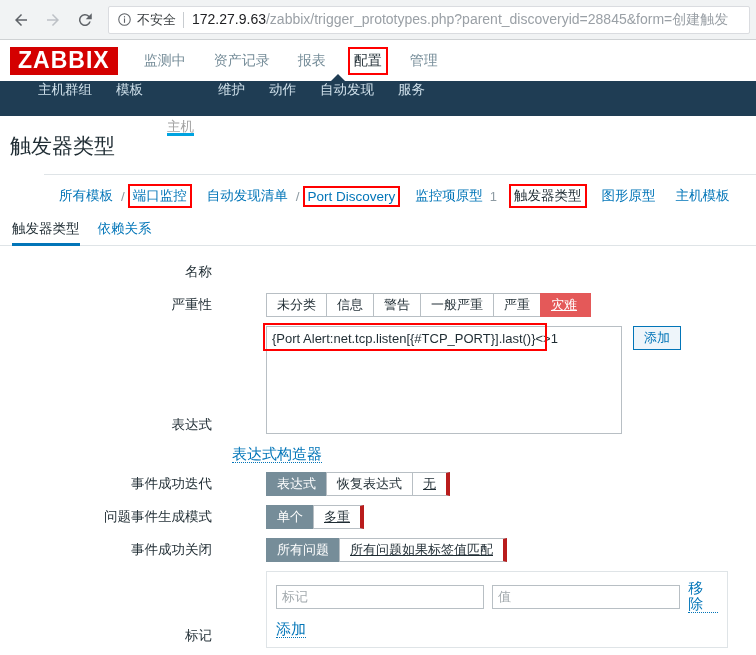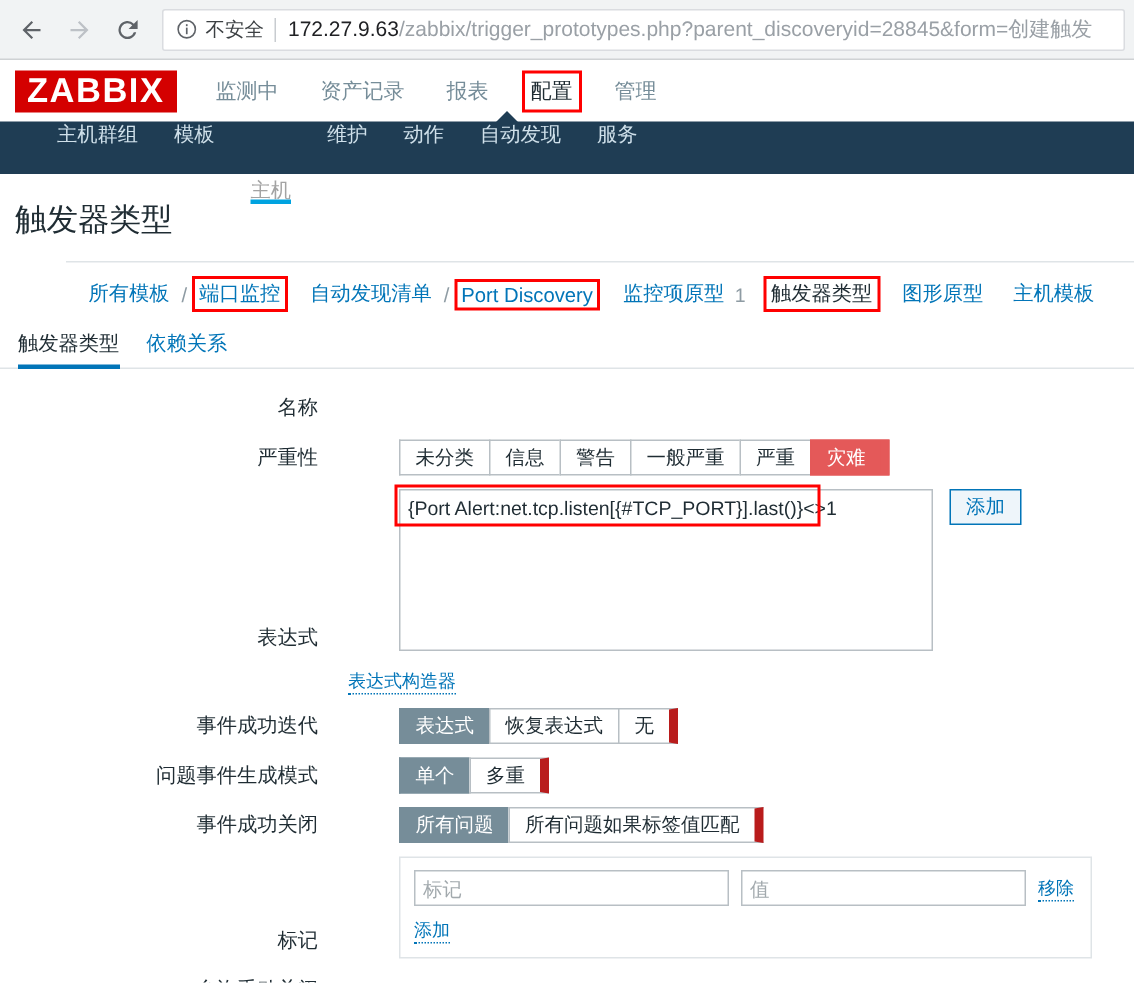--- a/index.html
+++ b/index.html
@@ -234,21 +234,21 @@
     height: 24px;
     border: 1px solid #b8bfc4;
     border-right: none;
     background: #fff;
     color: #1f2c33;
     font-size: 13px;
     padding: 0 10px;
     font-family: "Liberation Sans", sans-serif;
     line-height: 22px;
   }
-  .seg button:last-child { border-right: 6px solid #b91c1c; }
+  .seg button:last-child { border-right: 4px solid #b91c1c; text-decoration: underline; }
   .seg button.sel-gray {
     background: #768d99;
     color: #fff;
     border-color: #768d99;
   }
   .seg button.sel-red {
     background: #e45959;
     color: #fff;
     border-color: #e45959;
   }
@@ -280,21 +280,21 @@
     min-width: 48px;
     border: 1px solid #0275b8;
     background: #eef5fa;
     color: #0275b8;
     font-size: 13px;
     padding: 0 10px;
     font-family: "Liberation Sans", sans-serif;
   }
   .link {
     color: #0275b8;
-    font-size: 12px;
+    font-size: 15px;
     border-bottom: 1px dotted #0275b8;
     line-height: 16px;
     display: inline-block;
   }
   .sub-link-row { padding-left: 232px; margin: 2px 0 9px 0; }
 
   
   .tags-box {
     border: 1px solid #dfe4e7;
     padding: 8px 9px 9px 9px;

